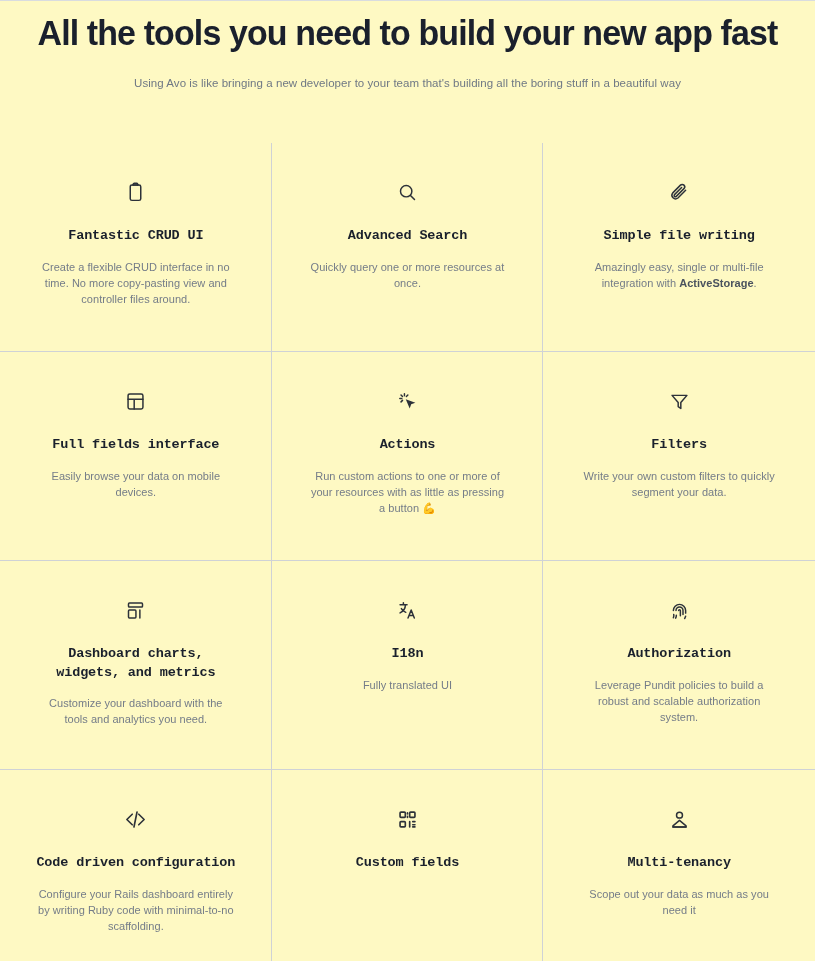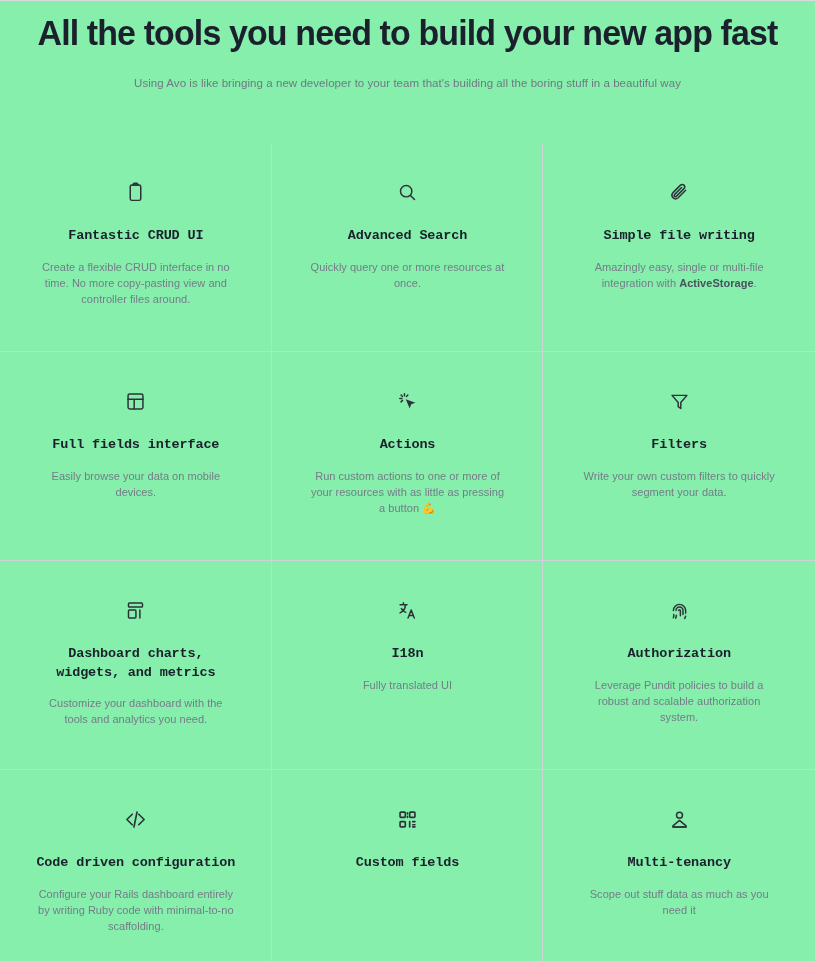--- a/index.html
+++ b/index.html
@@ -9,21 +9,21 @@
     height: 961px;
     background: #ffffff;
     font-family: "Liberation Sans", sans-serif;
     -webkit-font-smoothing: antialiased;
   }
   .page {
     width: 815px;
     height: 961px;
     position: relative;
     overflow: hidden;
-    background: #86efac;
+    background: #fef9c3;
     border-top: 1px solid #d9dcdf;
   }
 
   
   .hero {
     padding-top: 10px;
     text-align: center;
   }
   .hero-title {
     font-size: 35px;
@@ -251,17 +251,17 @@
 
     <div class="feature row-last">
       <span class="feature-icon">
         <svg viewBox="0 0 24 24">
             <circle cx="12" cy="7" r="3.4"></circle>
             <path d="M4.5 20.5v-1.2L12 13l7.5 6.3v1.2z"></path>
             <path d="M4.5 20.5h15"></path>
           </svg>
       </span>
       <div class="feature-title">Multi-tenancy</div>
-      <div class="feature-desc">Scope out stuff data as much as you need it</div>
+      <div class="feature-desc">Scope out your data as much as you need it</div>
     </div>
 
   </section>
 </div>
 
 </body></html>

